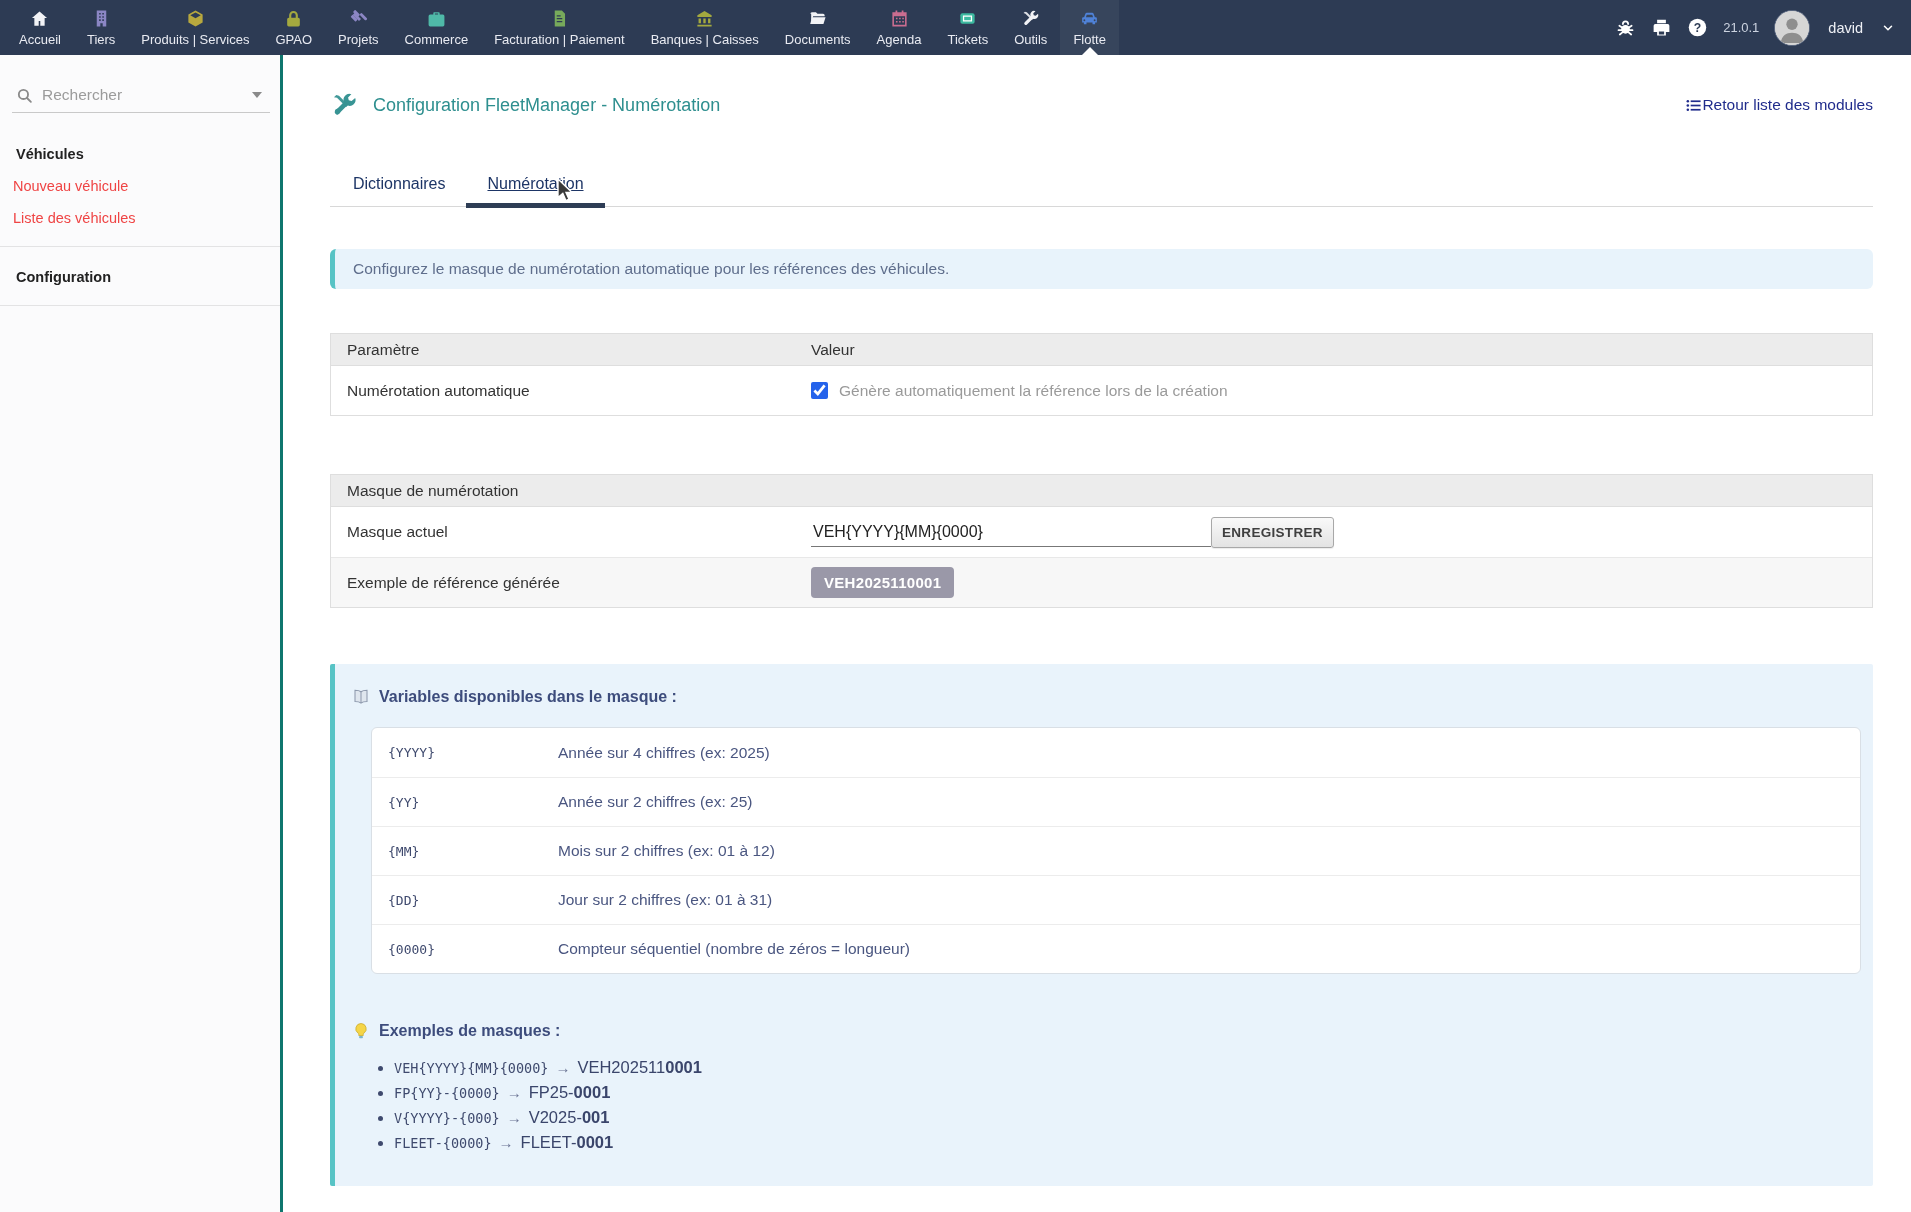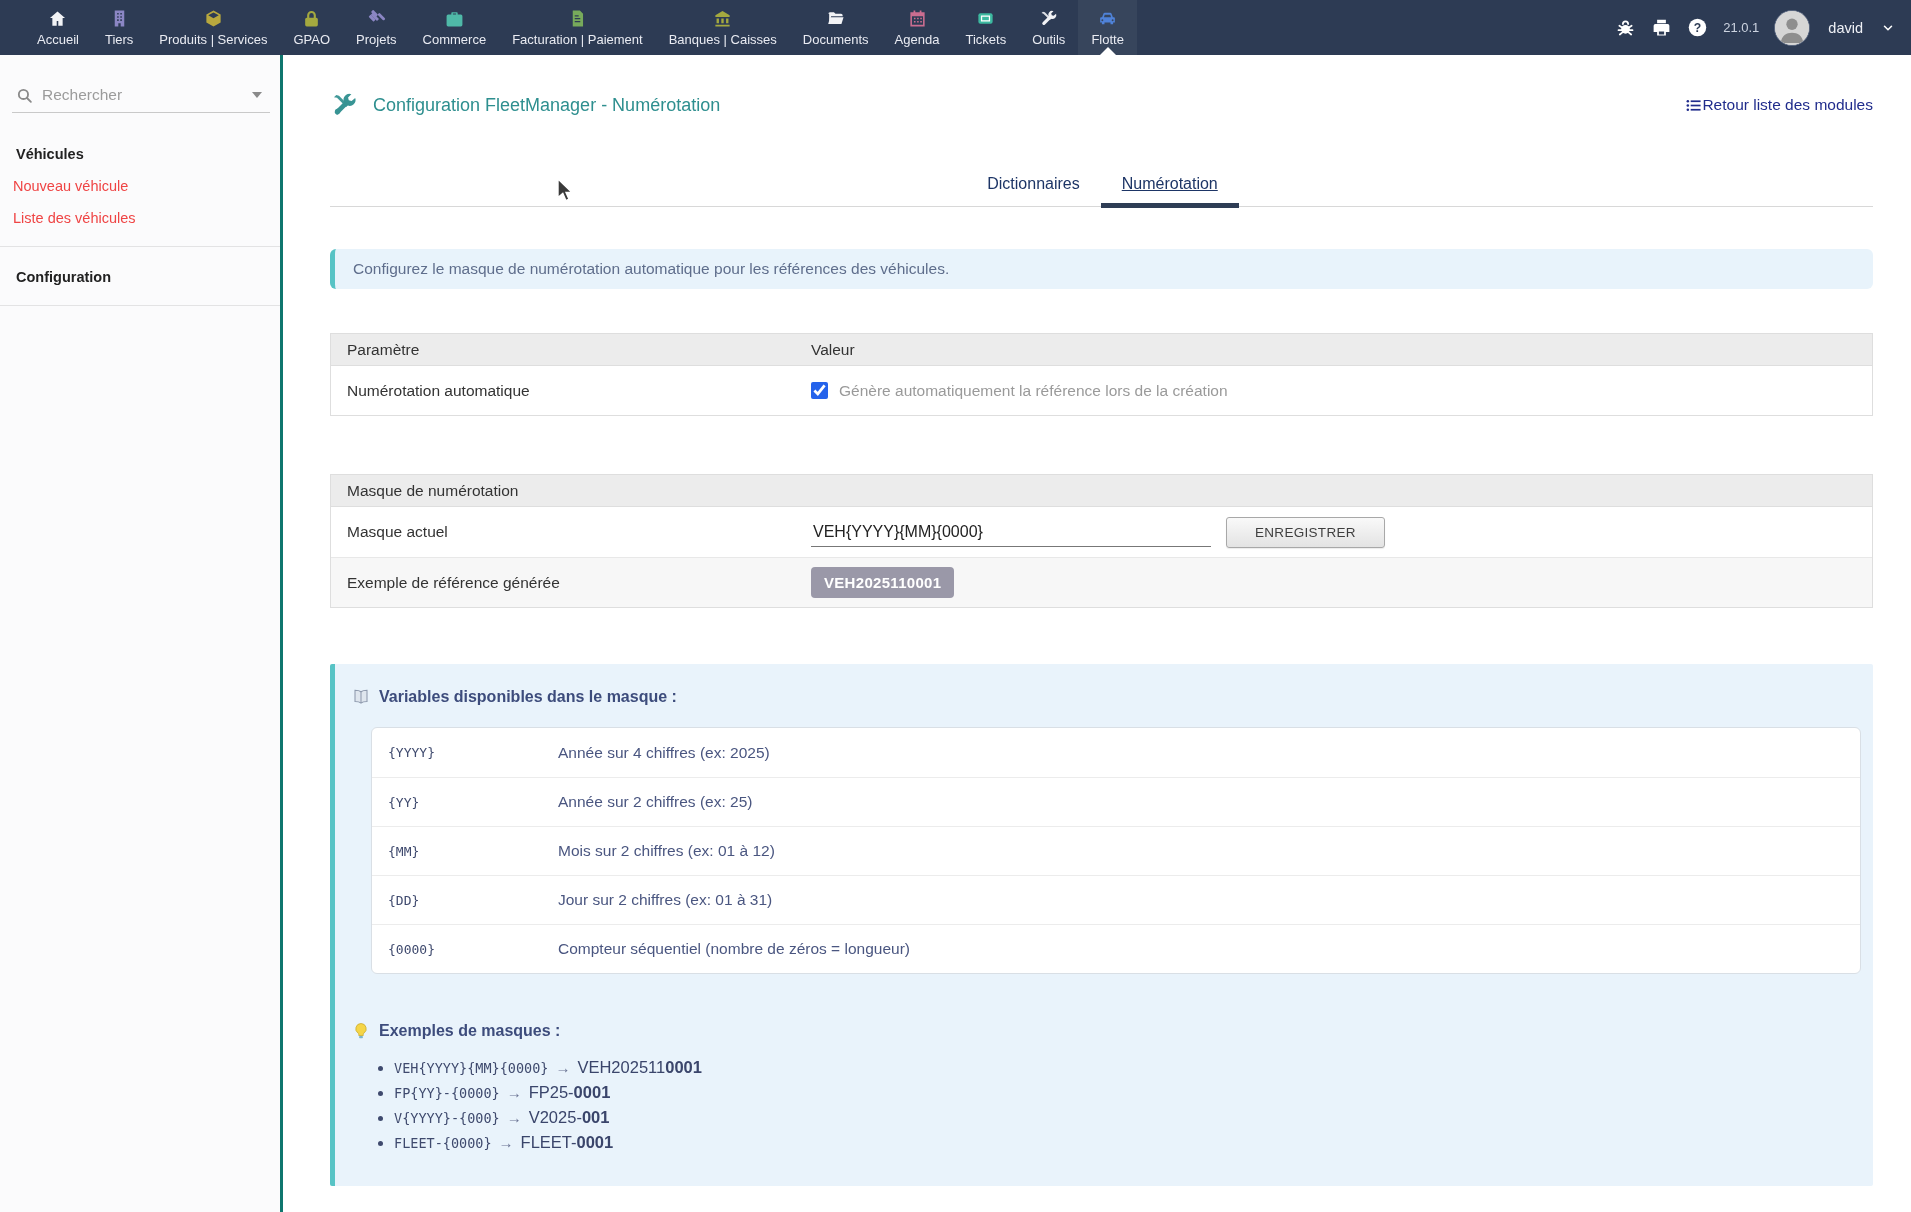--- a/index.html
+++ b/index.html
@@ -1,21 +1,21 @@
 <!DOCTYPE html>
 <html><head>
 <meta charset="utf-8">
 <style>
   * { box-sizing:border-box; margin:0; padding:0; }
   html,body { width:1911px; height:1212px; }
   body { font-family:"Liberation Sans",sans-serif; background:#fff; position:relative; overflow:hidden; }
 
   
   .topbar { position:absolute; top:0; left:0; width:100%; height:55px; background:#2d3b54; display:flex; align-items:stretch; z-index:10; }
-  .nav { display:flex; padding-left:24px; }
+  .nav { display:flex; padding-left:6px; }
   .nav-item { position:relative; display:flex; flex-direction:column; align-items:center; justify-content:center; gap:4px; padding:0 13px; color:#e9ebf2; cursor:pointer; }
   .nav-label { font-size:13px; white-space:nowrap; }
   .nav-icon svg { width:19px; height:19px; display:block; }
   .nav-item.active { background:rgba(255,255,255,0.05); }
   .nav-item.active::after { content:""; position:absolute; bottom:0; left:50%; margin-left:-8px;
       border-left:8px solid transparent; border-right:8px solid transparent; border-bottom:8px solid #fff; }
   .topbar-right { margin-left:auto; display:flex; align-items:center; gap:15px; padding-right:16px; color:#fff; }
   .tb-icon svg { width:21px; height:21px; display:block; }
   .tb-version { font-size:13px; color:#ccd3e0; }
   .tb-user { display:flex; align-items:center; gap:18px; font-size:14.5px; color:#eef0f5; }
@@ -34,39 +34,39 @@
   .side-link { font-size:14.5px; color:#ef4444; margin:16px 0 0 13px; cursor:pointer; }
 
   
   .main { position:absolute; left:284px; top:55px; right:0; bottom:0; background:#fff; }
   .page-head { display:flex; align-items:center; margin:36px 38px 0 46px; }
   .page-head-icon svg { width:28px; height:28px; display:block; }
   .page-title { margin-left:15px; font-size:18px; color:#2e8f8f; }
   .back-link { margin-left:auto; display:flex; align-items:center; color:#202c8c; font-size:15.5px; cursor:pointer; }
   .back-link svg { width:17px; height:17px; }
 
-  .tabs { margin:46px 38px 0 46px; border-bottom:1px solid #d8d8d8; display:flex; padding-left:2px;justify-content:center; }
+  .tabs { margin:46px 38px 0 46px; border-bottom:1px solid #d8d8d8; display:flex; padding-left:2px; }
   .tab { padding:10px 21px 13px; color:#1d3566; font-size:16px; position:relative; cursor:pointer; white-space:nowrap; }
   .tab.active { text-decoration:underline; }
   .tab.active::after { content:""; position:absolute; left:0; right:0; bottom:-2px; height:5px; background:#2e3d55; }
 
   .info-banner { margin:42px 38px 0 46px; background:#e8f3fb; border-left:5px solid #57c3c5; padding:11px 18px; color:#5f6e8c; font-size:15.5px; border-radius:6px; }
 
   .data-table { margin:44px 38px 0 46px; border:1px solid #dedede; }
   .t-head { background:#ececec; display:flex; height:32px; align-items:center; font-size:15.5px; color:#333; border-bottom:1px solid #dedede; }
   .t-row { display:flex; min-height:49px; align-items:center; background:#fff; font-size:15.5px; color:#333; }
   .t-row + .t-row { border-top:1px solid #e8e8e8; }
   .t-row.alt { background:#f7f7f7; }
   .col1 { width:480px; padding-left:16px; flex:0 0 auto; }
   .col2 { flex:1; display:flex; align-items:center; padding-right:16px; }
   .chk { width:17px; height:17px; accent-color:#2563eb; margin-right:11px; flex:0 0 auto; }
   .chk-label { color:#9a9a9a; font-size:15.5px; }
 
   .mask-input { width:400px; border:none; border-bottom:1px solid #777; background:transparent; outline:none; font-size:16px; color:#222; padding:5px 2px; font-family:inherit; }
-  .save-btn { margin-left:15px; background:linear-gradient(#f9f9f9,#e3e3e3); border:1px solid #a8a8a8; border-radius:3px; padding:7px 28px; font-size:13.5px; font-weight:normal; color:#3f3f3f; letter-spacing:.3px; cursor:pointer; box-shadow:0 1px 1px rgba(0,0,0,.08); font-family:inherit; }
+  .save-btn { background:linear-gradient(#f9f9f9,#e3e3e3); border:1px solid #a8a8a8; border-radius:3px; padding:7px 10px; font-size:13.5px; font-weight:bold; color:#3f3f3f; letter-spacing:.3px; cursor:pointer; box-shadow:0 1px 1px rgba(0,0,0,.08); font-family:inherit; }
   .ref-badge { background:#9a98a8; color:#fff; font-weight:bold; font-size:15px; padding:7px 13px; border-radius:4px; letter-spacing:.3px; }
 
   .blue-box { margin:56px 38px 0 46px; background:#e9f3fb; border-left:5px solid #57c3c5; border-radius:2px; padding:24px 12px 28px 17px; }
   .box-title { font-weight:bold; color:#3d4c7c; font-size:16px; display:flex; align-items:center; gap:9px; }
   .box-title svg { width:18px; height:18px; flex:0 0 auto; }
   .vars-table { background:#fff; border:1px solid #d9dfe5; border-radius:6px; margin:21px 0 0 19px; overflow:hidden; }
   .vrow { display:flex; align-items:center; height:49px; }
   .vrow + .vrow { border-top:1px solid #ececec; }
   .vcode { width:186px; padding-left:16px; flex:0 0 auto; font-family:"DejaVu Sans Mono",monospace; font-size:13px; color:#3f4a6e; }
   .vdesc { font-size:15.5px; color:#4a5680; }

